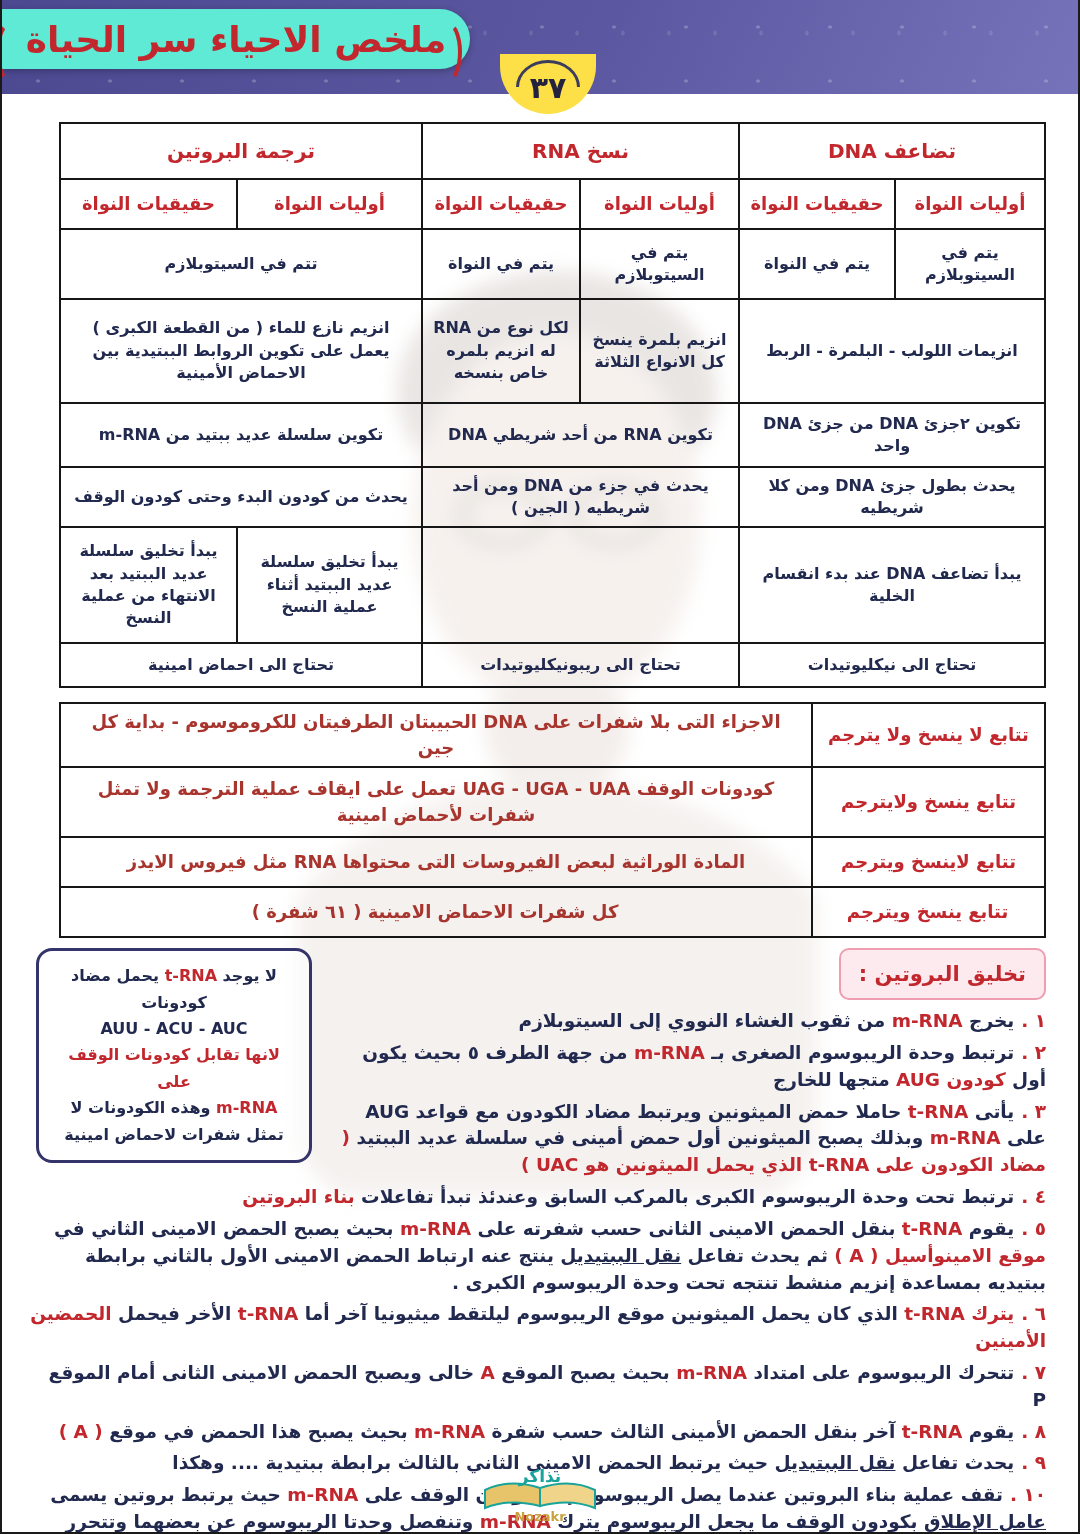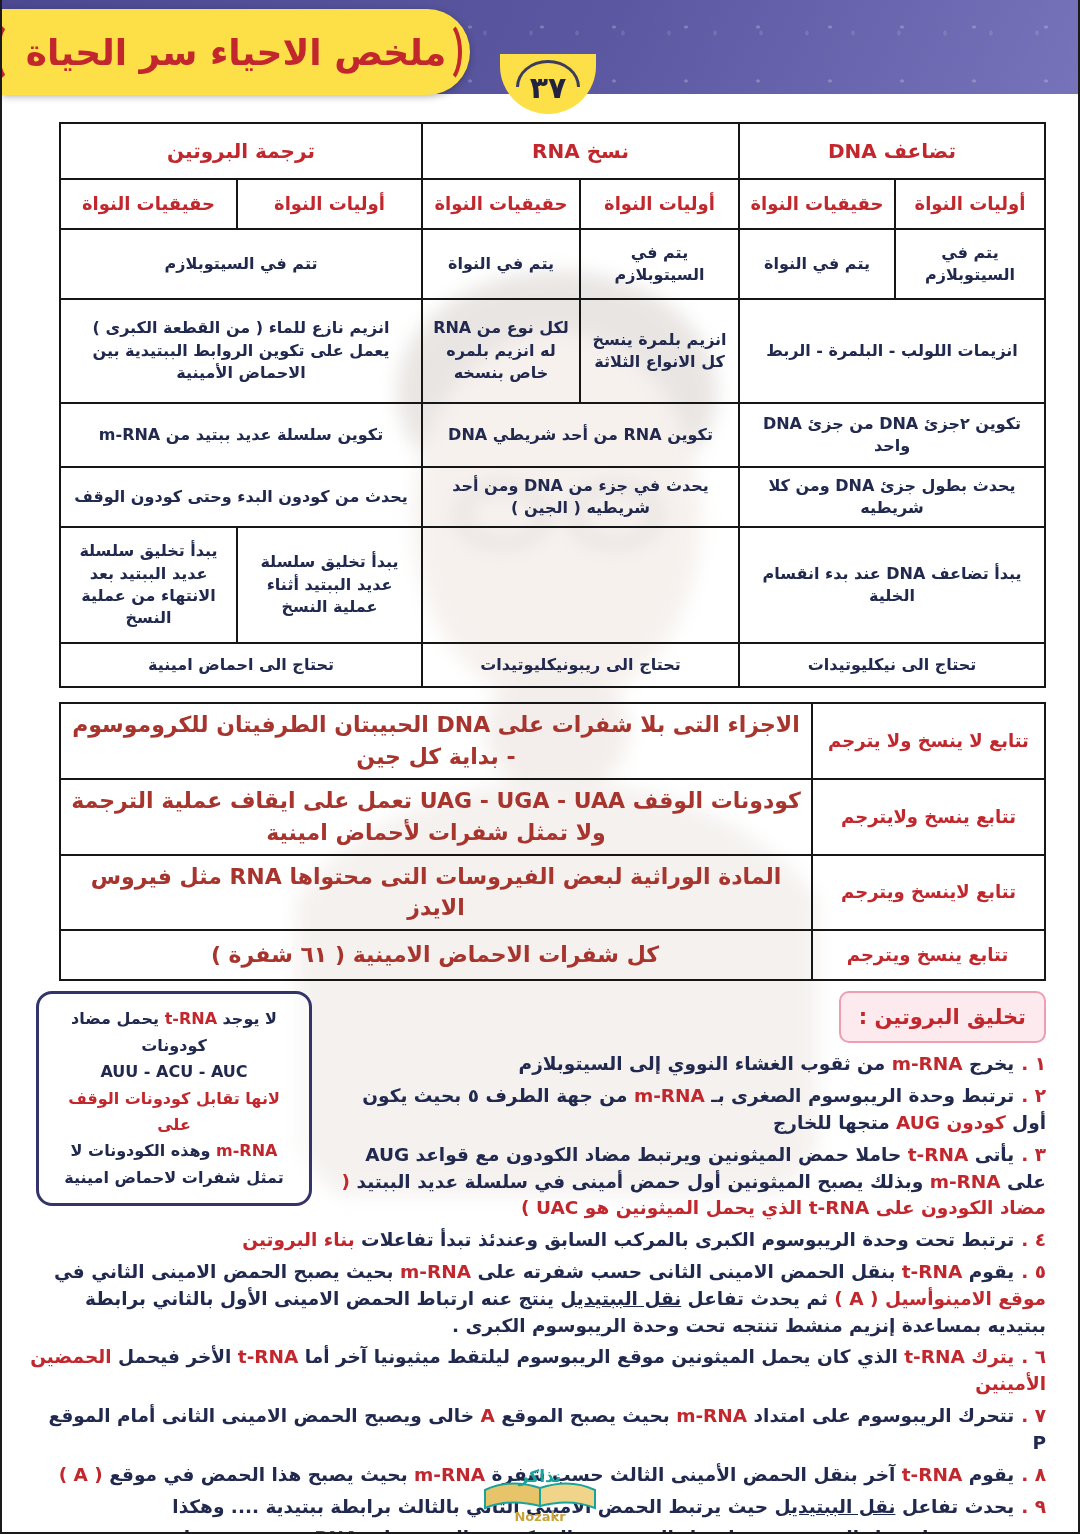--- a/index.html
+++ b/index.html
@@ -9,21 +9,21 @@
   
   .watermark{position:absolute;top:215px;left:295px;z-index:0;opacity:.55;filter:blur(9px);}
 
   
   .banner{position:absolute;top:0;left:0;width:100%;height:94px;z-index:2;
     background-image:
       radial-gradient(rgba(255,255,255,.22) 1.6px, transparent 2.6px),
       radial-gradient(rgba(255,255,255,.12) 1.2px, transparent 2.2px),
       linear-gradient(115deg,#4d4991 0%,#5b57a0 55%,#7673bb 100%);
     background-size:72px 54px,46px 66px,100% 100%;}
-  .title-box{position:absolute;top:9px;left:0;width:468px;height:86px;background:#fde047;z-index:3;
+  .title-box{position:absolute;top:9px;left:0;width:468px;height:60px;background:#5eead4;z-index:3;
     border-radius:0 44px 44px 0;display:flex;align-items:center;justify-content:center;
     box-shadow:0 2px 7px rgba(0,0,0,.28);}
   .page-title{color:var(--red,#c1272d);font-size:36px;font-weight:bold;letter-spacing:0;}
   .title-ornament{position:absolute;right:8px;top:11px;width:24px;height:56px;
     border:4px solid transparent;border-right:4px solid var(--red,#c1272d);border-radius:50%;}
   .title-ornament-left{position:absolute;left:-6px;top:11px;width:24px;height:56px;
     border:4px solid transparent;border-left:4px solid var(--red,#c1272d);border-radius:50%;}
   .page-num-wrap{position:absolute;top:54px;left:498px;width:96px;height:60px;background:#fde047;z-index:3;
     border-radius:0 0 54px 54px;text-align:center;}
   .page-num-arc{position:absolute;top:6px;left:16px;right:16px;height:24px;
@@ -47,21 +47,21 @@
   .cmp tr:nth-child(5) td{height:58px;}
   .cmp tr:nth-child(6) td{height:54px;}
   .cmp tr:nth-child(7) td{height:110px;}
   .cmp tr:nth-child(8) td{height:38px;}
 
   
   .seq{width:985px;margin:14px 32px 0 auto;table-layout:fixed;}
   .seq td{border:2.4px solid #161616;text-align:center;vertical-align:middle;font-weight:bold;
     padding:5px 10px;line-height:1.45;background:transparent;}
   .seq td.lbl{color:var(--red,#c1272d);font-size:18px;}
-  .seq td.val{color:var(--maroon,#a8342e);font-size:22px;border-radius:23px;}
+  .seq td.val{color:var(--maroon,#a8342e);font-size:18px;border-radius:23px;}
   .seq tr:nth-child(1) td{height:40px;}
   .seq tr:nth-child(2) td{height:58px;}
   .seq tr:nth-child(3) td{height:38px;}
   .seq tr:nth-child(4) td{height:38px;padding-left:8px;}
 
   
   .protein-area{padding:10px 32px 0 28px;position:relative;}
   .note-box{float:left;width:250px;border:3px solid #34346b;border-radius:16px;
     padding:12px 10px;text-align:center;font-weight:bold;font-size:16px;line-height:1.65;
     margin:0 16px 10px 6px;background:rgba(255,255,255,.55);}

